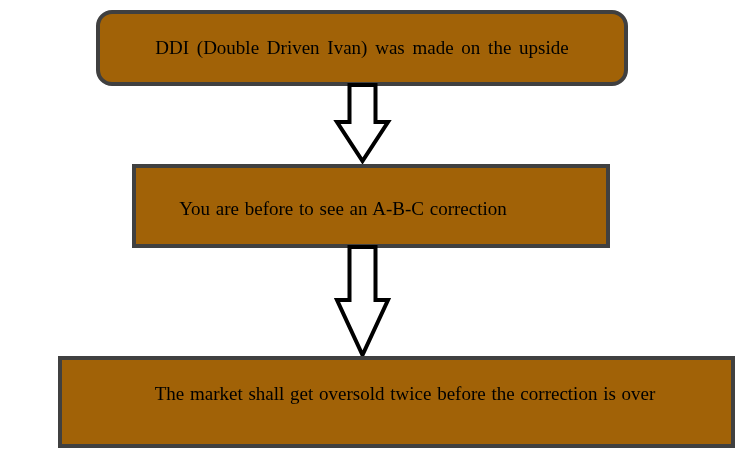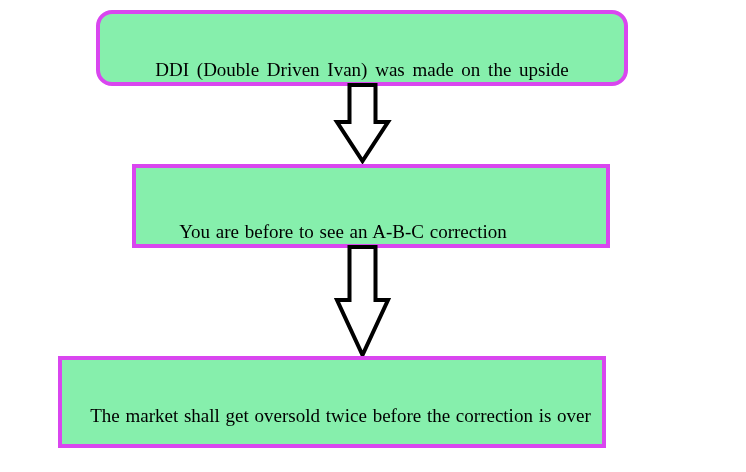--- a/index.html
+++ b/index.html
@@ -12,24 +12,24 @@
     width: 746px;
     height: 472px;
     background: #ffffff;
     overflow: hidden;
     font-family: "Liberation Serif", "DejaVu Serif", serif;
     color: #000000;
   }
   .fc-box {
     position: absolute;
     box-sizing: border-box;
-    border: 4px solid #d946ef;
-    background: #86efac;
+    border: 4px solid #404040;
+    background: #a16207;
     display: flex;
-    align-items: flex-end;
+    align-items: center;
     justify-content: center;
     text-align: center;
     font-size: 19px;
     line-height: 1.2;
   }
   .fc-box-1 {
     left: 96px;
     top: 10px;
     width: 532px;
     height: 76px;
@@ -45,21 +45,21 @@
     height: 84px;
   }
   .fc-box-2 .box-text {
     padding-right: 56px;
     padding-top: 6px;
     word-spacing: 1px;
   }
   .fc-box-3 {
     left: 58px;
     top: 356px;
-    width: 548px;
+    width: 677px;
     height: 92px;
     padding-left: 17px;
   }
   .fc-box-3 .box-text {
     padding-bottom: 16px;
     word-spacing: 1px;
   }
   .fc-arrow {
     position: absolute;
     display: block;

